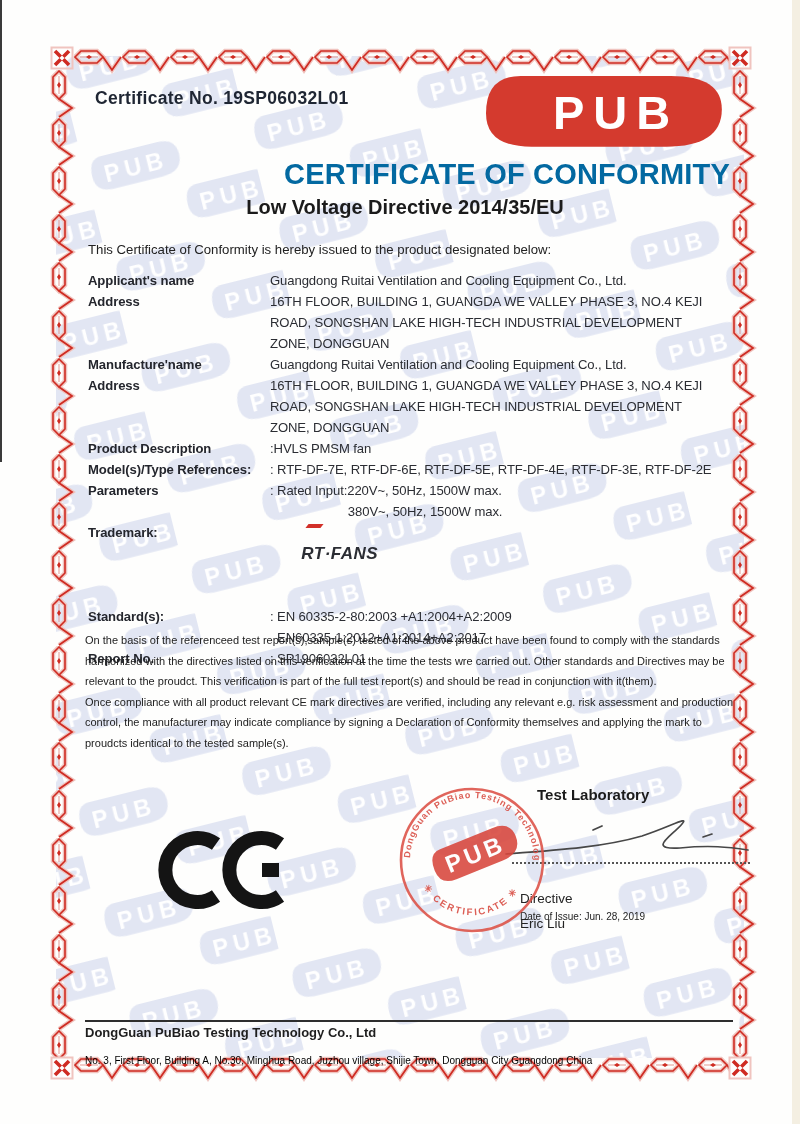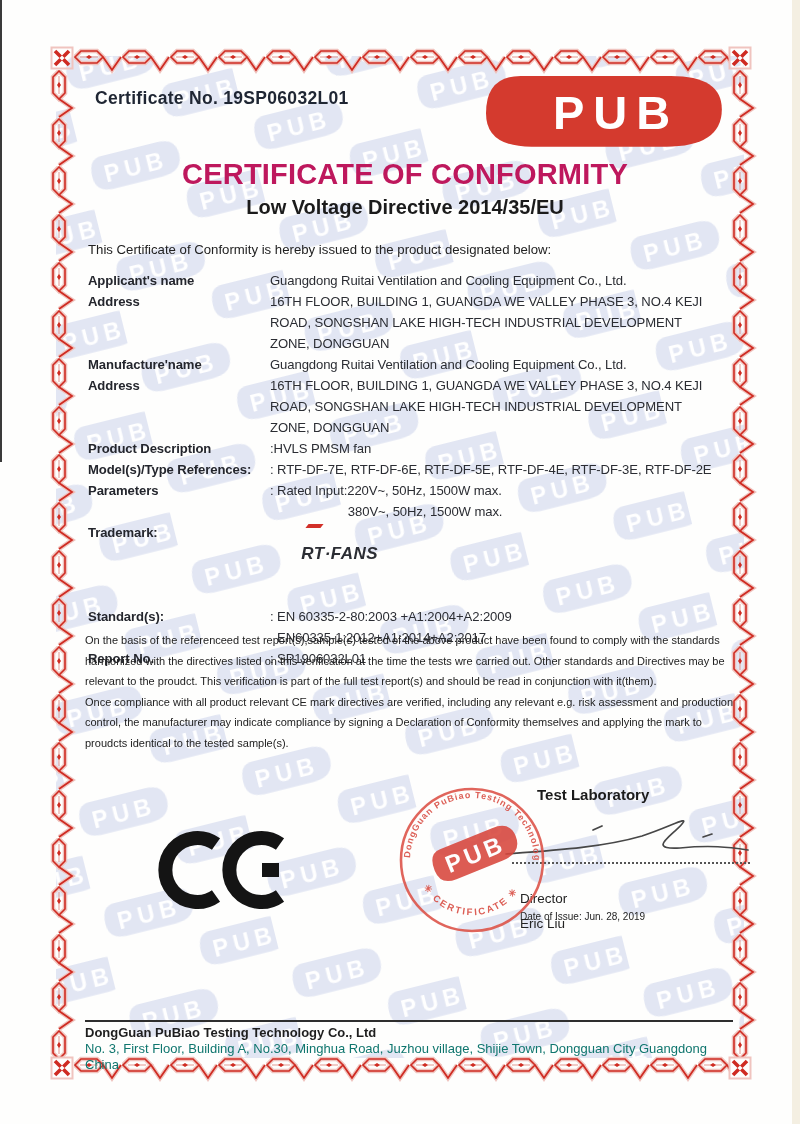--- a/index.html
+++ b/index.html
@@ -9,21 +9,21 @@
   .scan-line-left{position:absolute;left:0;top:0;width:2px;height:462px;background:#3a3a3a;}
   .scan-strip-right{position:absolute;right:0;top:0;width:8px;height:1132px;background:rgba(233,222,194,.45);}
   
   .wm-layer{position:absolute;left:56px;top:56px;z-index:0;}
   .border-strip{position:absolute;z-index:2;}
   .corner{position:absolute;z-index:2;}
   .content{position:absolute;z-index:3;}
   
   .cert-no{left:95px;top:88px;font-size:17.5px;font-weight:bold;color:#1f2633;letter-spacing:.3px;}
   .logo-svg{left:486px;top:76px;}
-  .doc-title{left:80px;top:158px;width:650px;text-align:center;font-size:29px;font-weight:bold;color:#be185d;letter-spacing:.2px;}
+  .doc-title{left:80px;top:158px;width:650px;text-align:right;font-size:29px;font-weight:bold;color:#0369a1;letter-spacing:.2px;}
   .doc-subtitle{left:80px;top:196px;width:650px;text-align:center;font-size:20px;font-weight:bold;color:#1b1b1b;}
   .intro{left:88px;top:242px;font-size:13.2px;color:#222;}
   
   .fields{left:88px;top:270px;width:650px;display:grid;grid-template-columns:182px 1fr;
           font-size:13.1px;line-height:21px;letter-spacing:-0.1px;}
   .fields .lbl{font-weight:bold;color:#24262d;}
   .fields .val{white-space:pre-wrap;color:#2b2d33;}
   .trademark-cell{position:relative;font-style:italic;font-weight:bold;font-size:17px;color:#2757ad;letter-spacing:.5px;line-height:21px;}
   .trademark-cell .f-accent{position:absolute;left:37px;top:2px;width:15px;height:4px;background:#d23029;transform:skewX(-38deg);}
   
@@ -34,21 +34,21 @@
   .ce-svg{left:158px;top:824px;}
   .stamp-svg{left:388px;top:776px;z-index:4;}
   .sig-svg{left:498px;top:812px;}
   .sig-dotline{left:512px;top:840px;width:238px;height:22px;border-bottom:2px dotted #555;}
   .signer-name{left:520px;top:916px;font-size:13.5px;color:#242424;}
   .signer-title{left:520px;top:891px;font-size:13.5px;color:#242424;}
   .date-line{left:520px;top:911px;font-size:10px;color:#242424;}
   
   .footer{left:85px;top:1020px;width:648px;border-top:2px solid #2e2e2e;padding-top:3px;}
   .footer .co{font-size:13px;font-weight:bold;color:#1e1e1e;line-height:16px;}
-  .footer .addr{font-size:13px;color:#0f766e;line-height:16px;}
+  .footer .addr{font-size:10px;color:#000000;line-height:16px;margin-top:12px;}
 </style>
 </head>
 <body>
 
 <div id="page">
 
   <svg width="0" height="0" style="position:absolute" aria-hidden="true">
     <defs>
       <path id="blobPath" d="M13,0 H69 Q88,0 88,16 Q88,34 67,34 H17 Q0,34 0,18 Q0,0 13,0 Z"></path>
       <g id="wmUnit">
@@ -209,21 +209,21 @@
     <text font-family="Liberation Sans, sans-serif" font-size="9.5" font-weight="bold" fill="#d84a40" letter-spacing="2">
       <textPath href="#arcBot" startOffset="8">✳ CERTIFICATE ✳</textPath>
     </text>
     <g transform="translate(40,78) rotate(-22)">
       <use href="#blobPath" fill="#d8463c"></use>
       <text x="44" y="26" text-anchor="middle" font-family="Liberation Sans, sans-serif" font-size="24" font-weight="bold" letter-spacing="4" fill="#ffffff">PUB</text>
     </g>
   </svg>
 
   <div class="content signer-name">Eric Liu</div>
-  <div class="content signer-title">Director</div>
+  <div class="content signer-title">Directive</div>
   <div class="content date-line">Date of Issue: Jun. 28, 2019</div>
 
   <div class="content footer">
     <div class="co">DongGuan PuBiao Testing Technology Co., Ltd</div>
     <div class="addr">No. 3, First Floor, Building A, No.30, Minghua Road, Juzhou village, Shijie Town, Dongguan City Guangdong China</div>
   </div>
 
 </div>
 
 </body></html>

